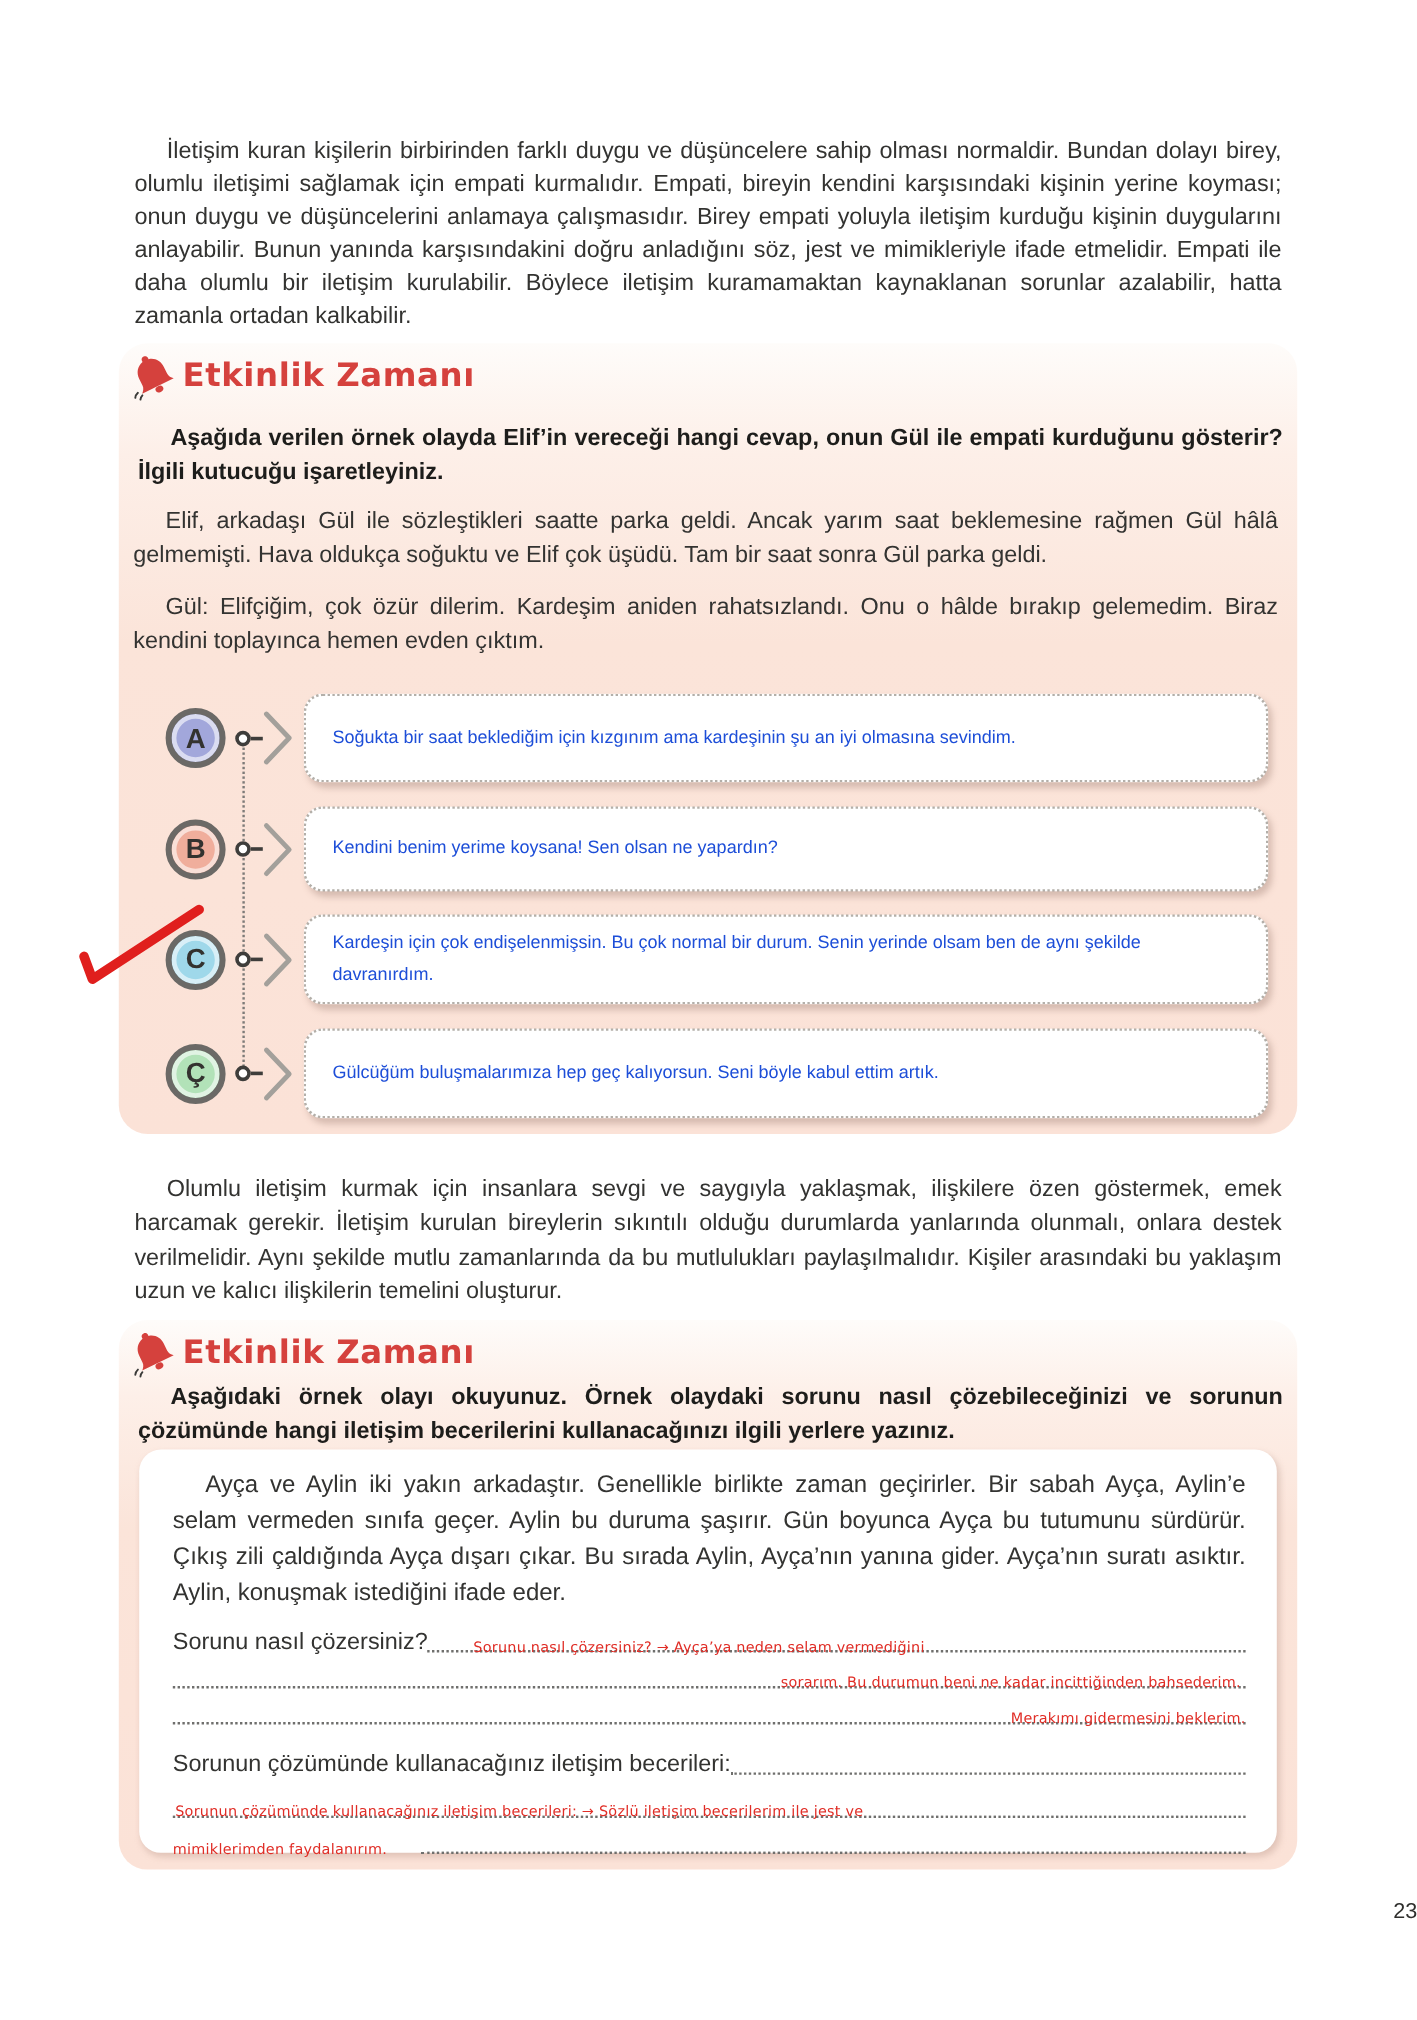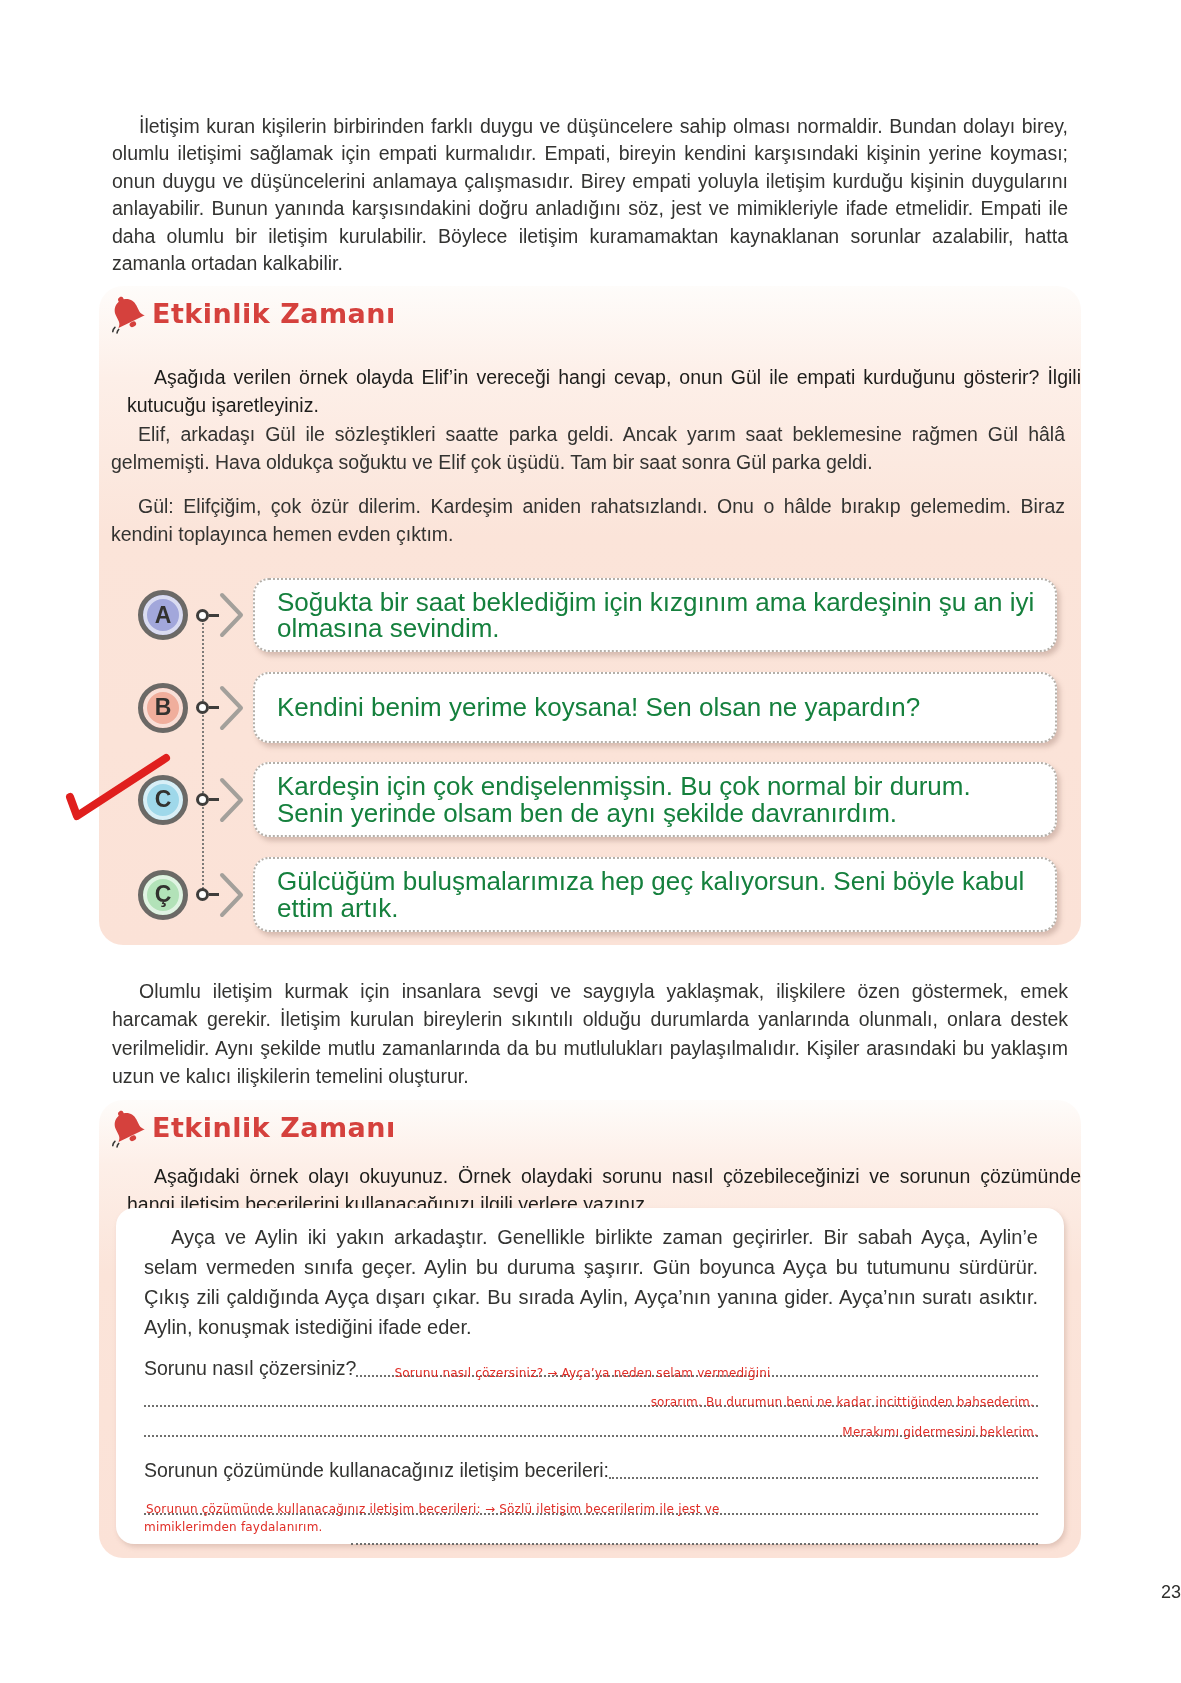--- a/index.html
+++ b/index.html
@@ -21,22 +21,22 @@
   }
   .act1{top:286px;height:659px;}
   .act2{top:1100px;height:458px;}
   .act-header{position:absolute;left:10px;top:6px;display:flex;align-items:center;justify-content:center;}
   .act-title{
     font-family:"DejaVu Sans",sans-serif;font-weight:700;font-size:27px;
     color:#d5413d;margin-left:7px;letter-spacing:0.5px;
   }
   .bell{transform:rotate(-6deg);}
   .act-prompt{
-    position:absolute;left:12px;width:954px;font-weight:400;font-size:19.5px;
-    line-height:27.5px;text-align:justify;text-indent:27px;color:#1d1d1b;margin:16px;
+    position:absolute;left:12px;width:954px;font-weight:700;font-size:19.5px;
+    line-height:27.5px;text-align:justify;text-indent:27px;color:#1d1d1b;margin:4px;
   }
   .act1 .act-prompt{top:62px;}
   .act2 .act-prompt{top:47px;}
   .act-story{
     position:absolute;left:12px;width:954px;font-size:19.5px;line-height:27.5px;
     text-align:justify;text-indent:27px;margin:0;color:#333331;
   }
   .story-a{top:135px;}
   .story-b{top:207px;}
   
@@ -56,21 +56,21 @@
   .connector{flex:0 0 auto;display:flex;align-items:center;margin-left:8px;}
   .connector .ring{width:7px;height:7px;border:3px solid #3e3d3b;border-radius:50%;background:#ffffff;}
   .connector .dash{width:10px;height:3px;background:#3e3d3b;}
   .chev{flex:0 0 auto;margin-left:0px;}
   .bubble{
     flex:1 1 auto;margin-left:8px;align-self:stretch;background:#ffffff;
     border:2px dotted #b3afa9;border-radius:16px;
     box-shadow:3px 4px 5px rgba(170,140,128,0.45);
     display:flex;align-items:center;padding:4px 18px 4px 22px;
   }
-  .bubble p{margin:0;font-size:26px;line-height:26.5px;color:#15803d;}
+  .bubble p{margin:0;font-size:15px;line-height:26.5px;color:#1d4ed8;}
   .checkmark{position:absolute;left:56px;top:748px;}
   
   .whitebox{
     position:absolute;left:17px;top:108px;width:948px;height:336px;background:#ffffff;
     border-radius:18px;box-shadow:2px 3px 5px rgba(185,150,138,0.4);
     padding:14px 26px 0 28px;box-sizing:border-box;
   }
   .wb-story{margin:0;font-size:20px;line-height:30px;text-align:justify;text-indent:27px;color:#333331;}
   .qrow{display:flex;align-items:flex-end;height:32px;}
   .q1row{margin-top:6px;height:34px;}
@@ -88,21 +88,21 @@
   }
   .hw{
     position:relative;z-index:2;display:block;
     font-family:"DejaVu Sans",sans-serif;font-size:12px;letter-spacing:0.2px;
     color:#e02d26;white-space:nowrap;
   }
   .hw-inline{padding-left:38px;padding-bottom:0px;position:absolute;bottom:2px;left:0;}
   .hw-right{text-align:right;position:absolute;bottom:3px;left:0;right:4px;}
   .hw-center{text-align:right;position:absolute;bottom:3px;left:-40px;right:0;}
   .hw-over{position:absolute;bottom:4px;left:2px;}
-  .lastrow{display:flex;align-items:flex-start;height:30px;position:relative;gap:28px;}
+  .lastrow{display:flex;align-items:flex-end;height:30px;position:relative;gap:28px;}
   .lastrow .hw{padding-bottom:2px;}
   
   .pagenum{position:absolute;top:1582px;left:0;width:100%;text-align:right;
     font-size:18px;color:#2f2f2d;}
 </style>
 </head>
 <body>
 
 <div class="page">
 

